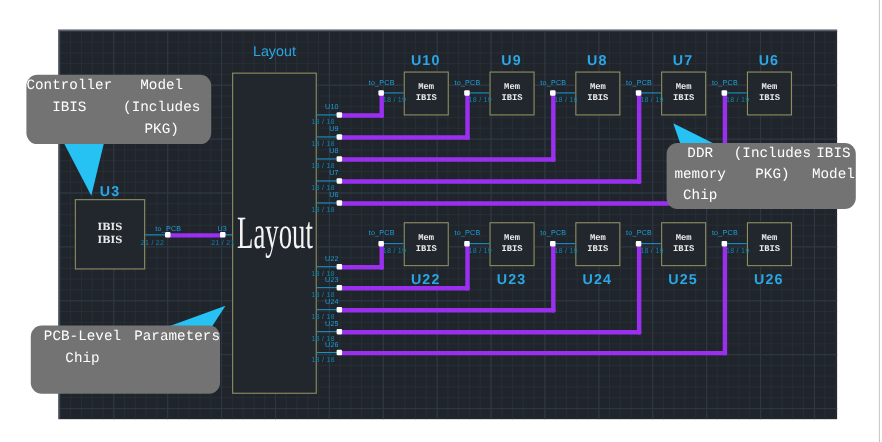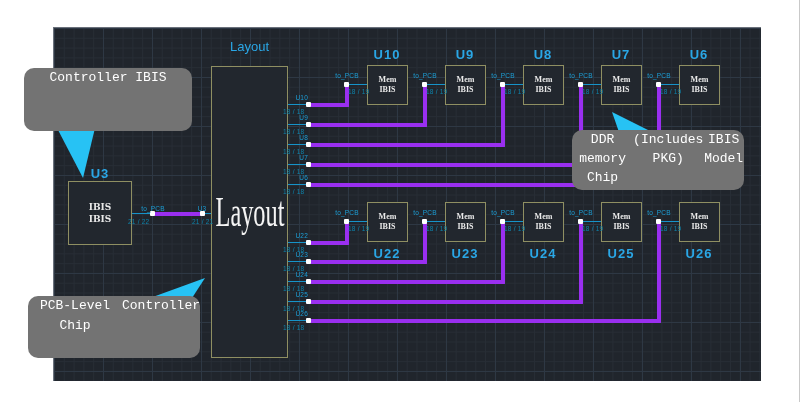--- a/index.html
+++ b/index.html
@@ -11,21 +11,21 @@
             linear-gradient(#2e3844 1px, transparent 1px),
             linear-gradient(90deg,#2e3844 1px, transparent 1px),
             linear-gradient(#272d35 1px, transparent 1px),
             linear-gradient(90deg,#272d35 1px, transparent 1px);
           background-size:49px 49px,49px 49px,9.8px 9.8px,9.8px 9.8px;
           border-top:1px solid #6a707a;border-left:1px solid #6a707a;}
   .win-edge{position:absolute;right:2px;top:0;width:1px;height:402px;background:#c9c9c9;}
 
   .box{position:absolute;background:#22272e;border:1px solid #8f8f62;box-sizing:border-box;
        display:flex;align-items:center;justify-content:center;text-align:center;z-index:3;}
-  .memtxt{font-family:Liberation Serif, serif;font-weight:bold;
+  .memtxt{font-family:Liberation Mono, monospace;font-weight:bold;
           font-size:8px;line-height:10px;color:#e9e9e9;}
   .ctrltxt{font-family:"DejaVu Serif","Liberation Serif",serif;font-weight:bold;
            font-size:9px;line-height:12px;color:#e9e9e9;}
   .ref{position:absolute;color:#2aa7e6;font-size:13px;font-weight:600;letter-spacing:1px;
        text-align:center;z-index:4;}
   .lay-label{position:absolute;left:211px;top:39px;width:77px;text-align:center;
              color:#2aa7e6;font-size:13px;z-index:4;}
   .lay-big{position:absolute;left:50%;top:50%;transform:translate(-50%,-50%) scaleX(0.58);
            font-family:"Liberation Serif",serif;font-size:42px;color:#f4f4f4;white-space:nowrap;}
   .stub{position:absolute;height:1px;background:#1693c9;z-index:1;}
@@ -247,27 +247,28 @@
   <div class="nlab c" style="left:635px;top:209px;width:48px;">to_PCB</div>
   <div class="nval" style="left:660px;top:225px;width:30px;">18 / 19</div>
   <div class="stub" style="left:288px;top:320px;width:21px;"></div>
   <div class="dot" style="left:306px;top:318px;"></div>
   <div class="nlab r" style="left:282px;top:310px;width:26px;">U26</div>
   <div class="nval" style="left:283px;top:324px;width:32px;">18 / 18</div>
 
   <div class="tail" style="left:55px;top:126px;width:45px;height:54px;clip-path:polygon(2px 2px,40px 2px,28px 52px);"></div>
   <div class="callout" style="left:24px;top:68px;width:168px;height:63px;">
     <div>Controller IBIS</div>
+    <div>Model (Includes PKG)</div>
   </div>
 
   <div class="tail" style="left:608px;top:110px;width:52px;height:26px;clip-path:polygon(4px 2px,12px 25px,50px 25px);"></div>
-  <div class="callout" style="left:572px;top:130px;width:172px;height:60px;line-height:19px;">
+  <div class="callout" style="left:606px;top:130px;width:172px;height:60px;line-height:19px;">
     <div>DDR memory Chip</div>
     <div>(Includes PKG)</div>
     <div>IBIS Model</div>
   </div>
 
   <div class="tail" style="left:148px;top:276px;width:60px;height:24px;clip-path:polygon(57px 2px,2px 22px,44px 22px);"></div>
   <div class="callout" style="left:28px;top:296px;width:172px;height:62px;">
     <div>PCB-Level Chip</div>
-    <div>Controller</div>
+    <div>Parameters</div>
   </div>
 </div>
 
 </body></html>

